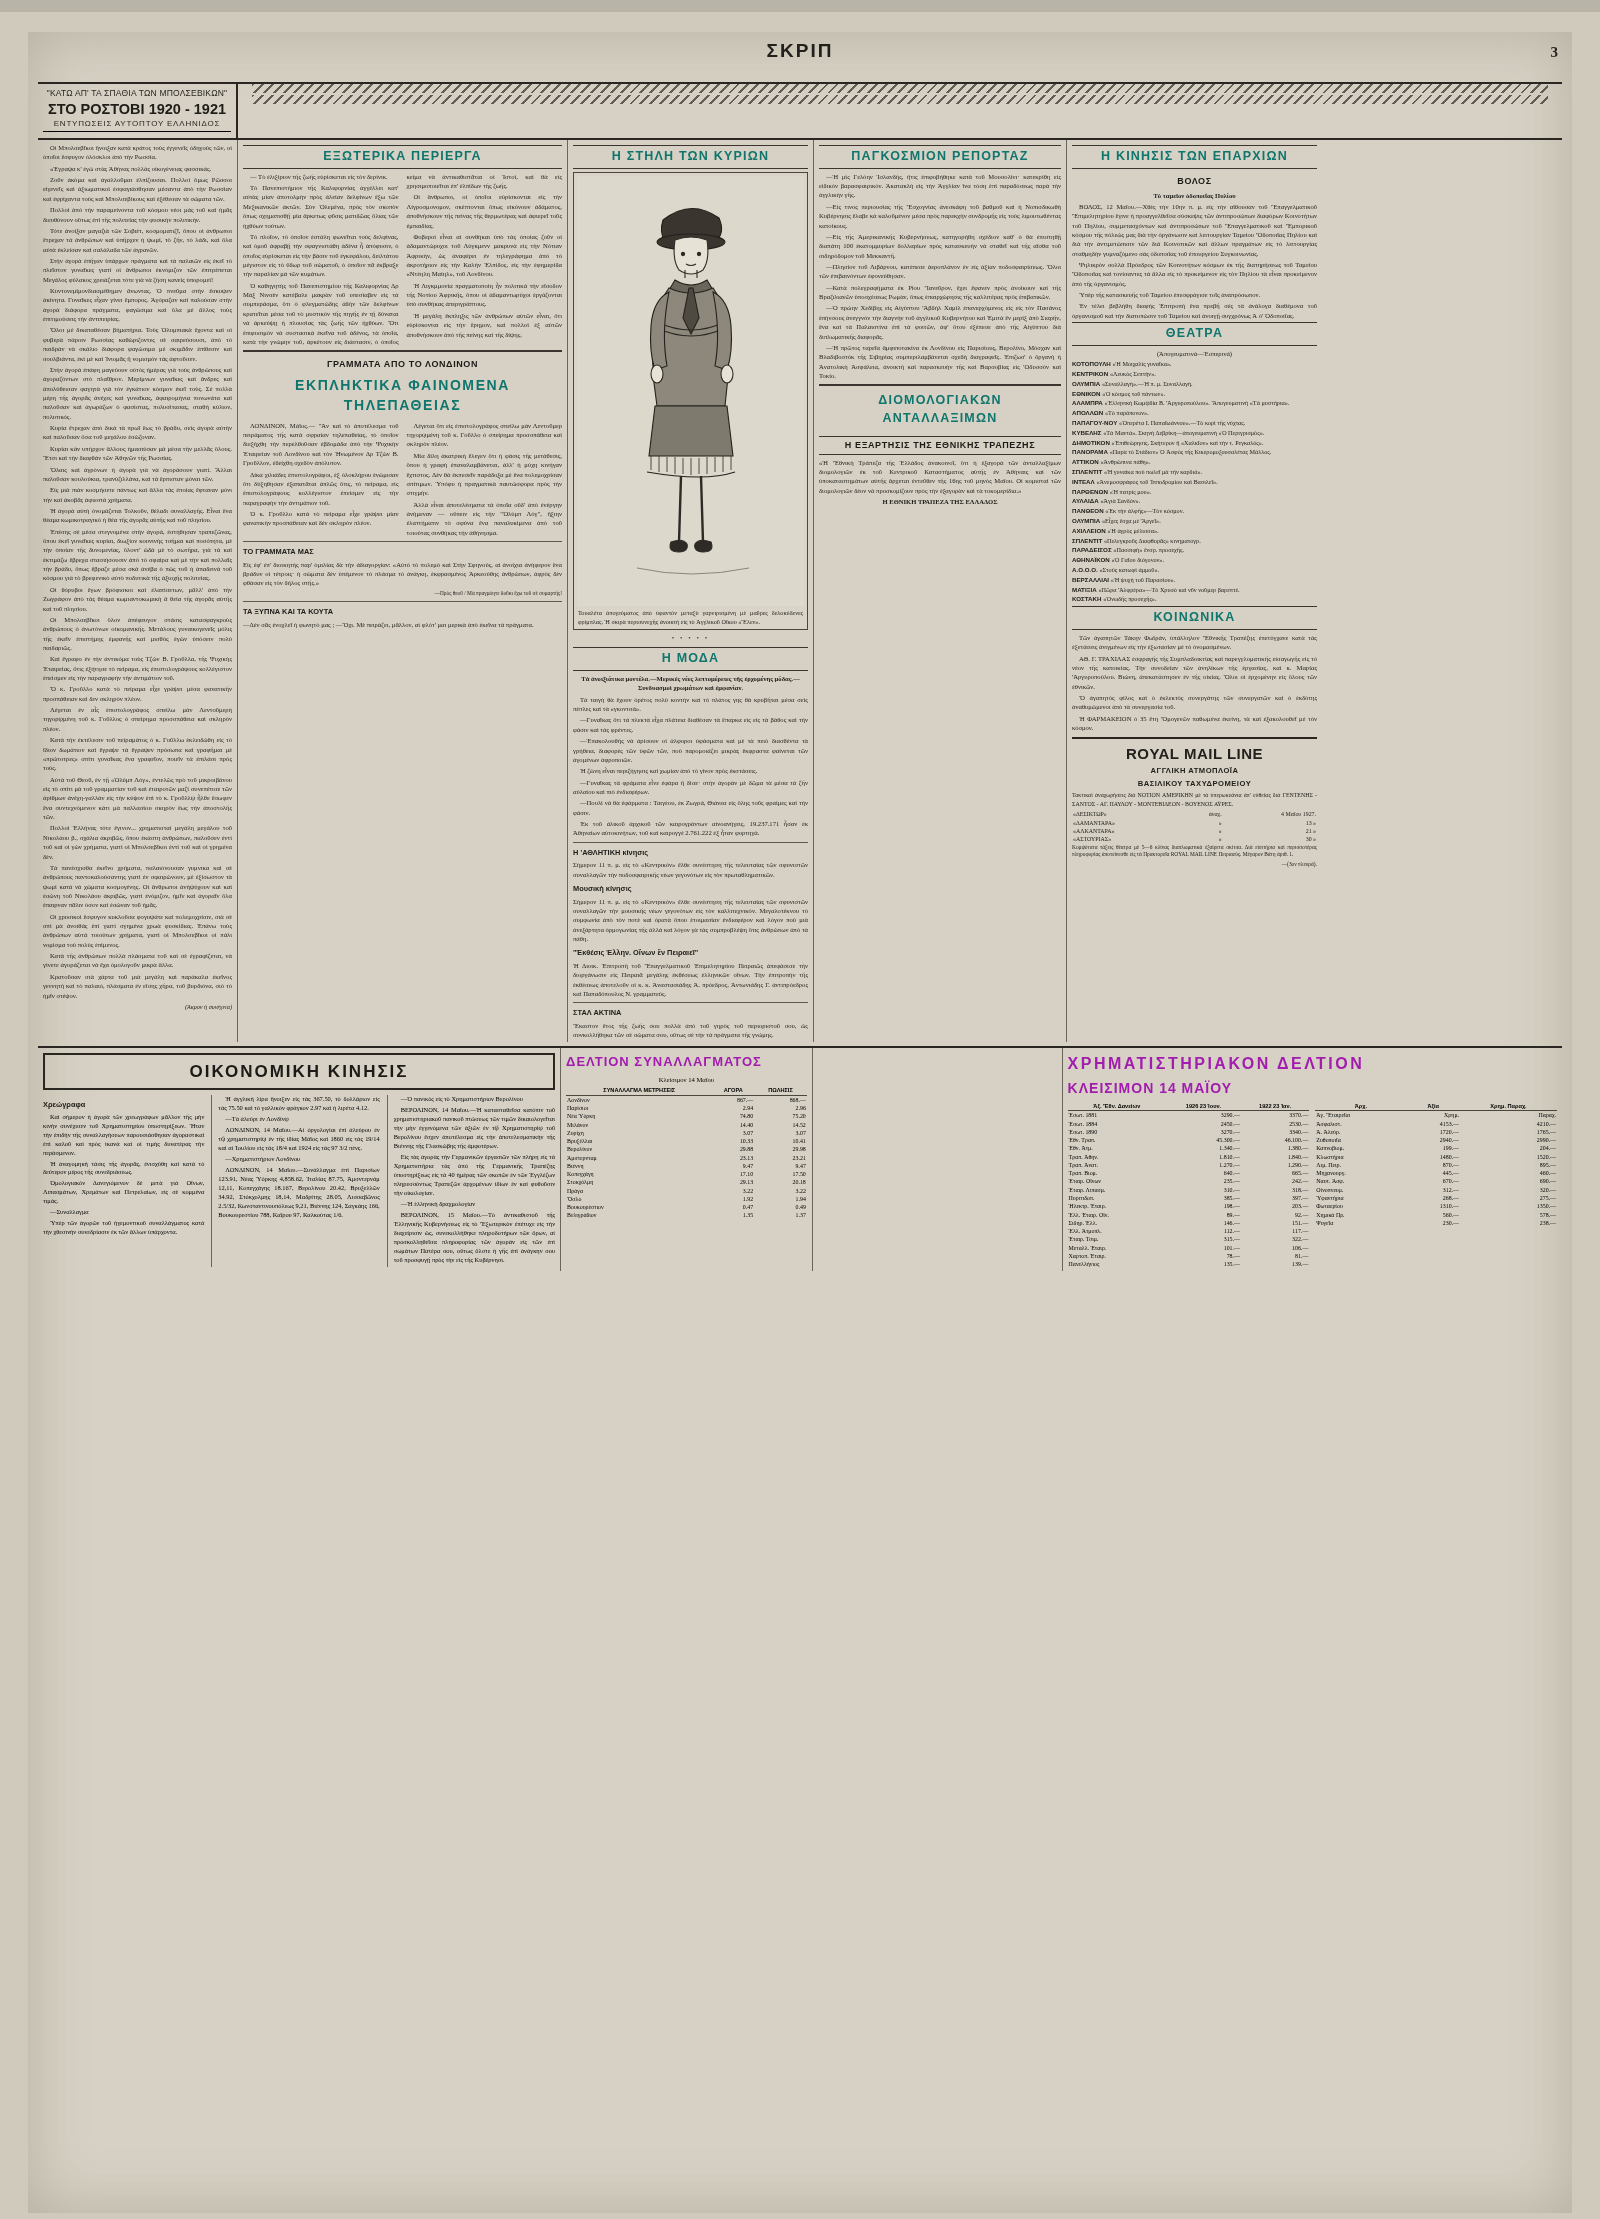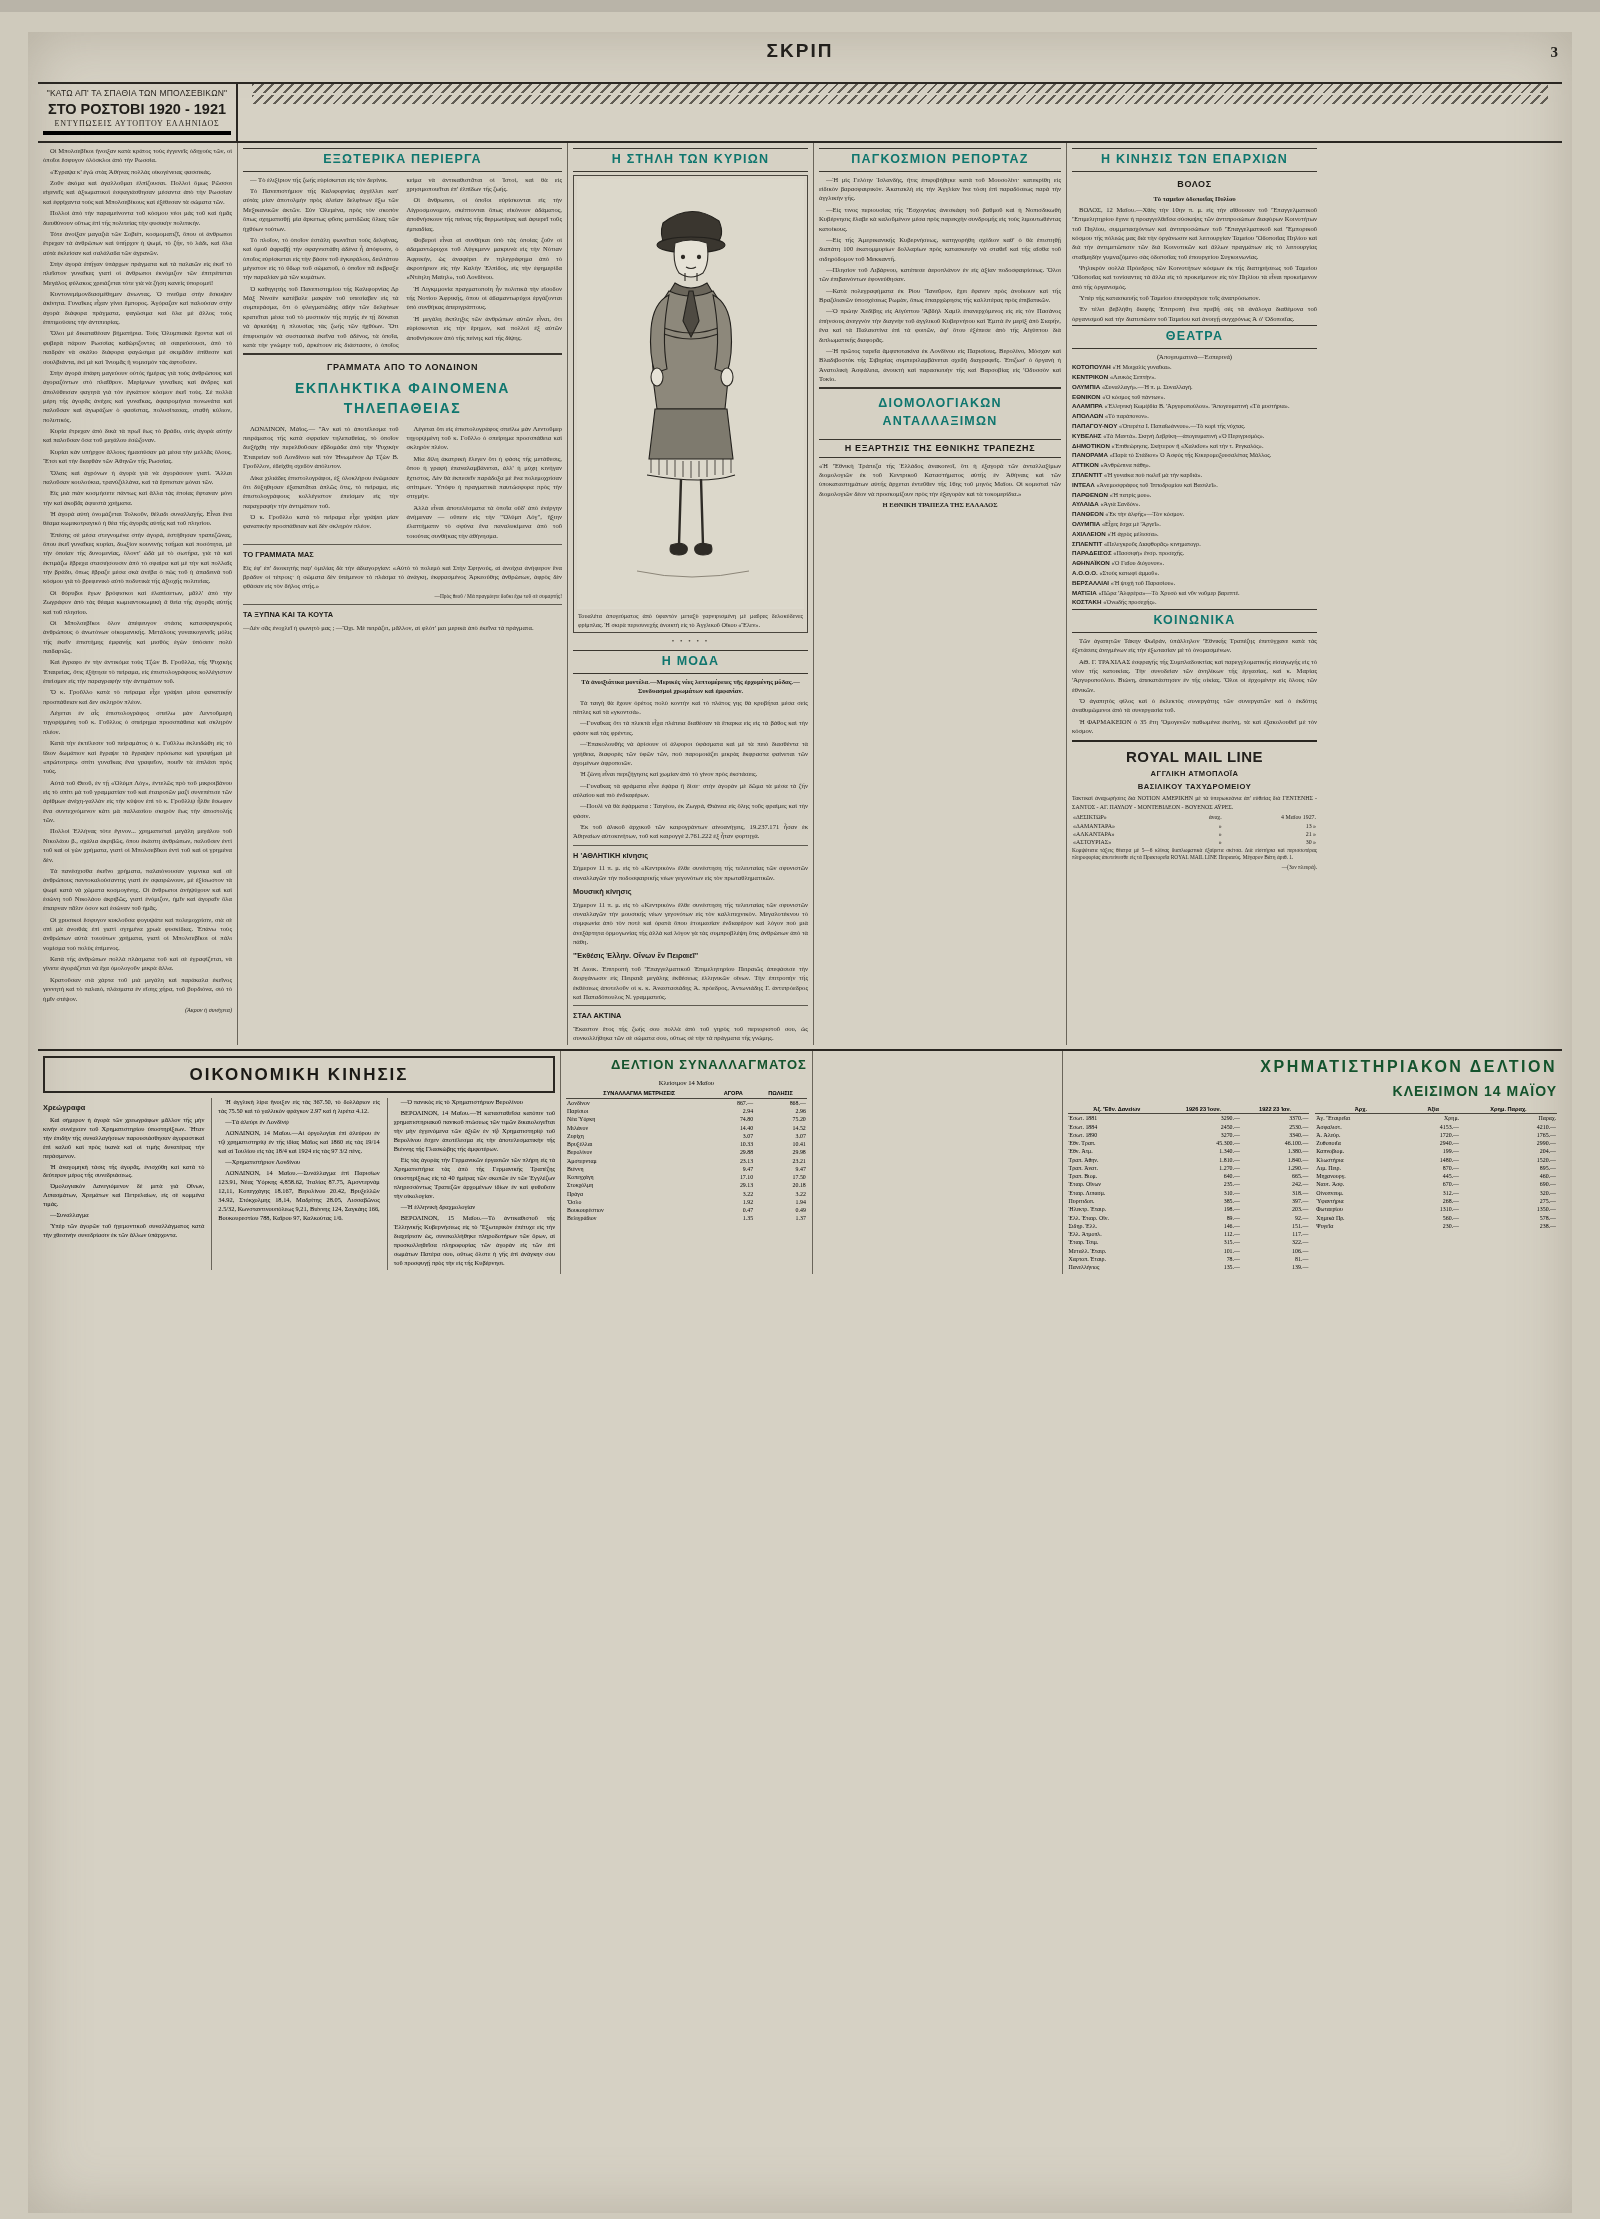--- a/index.html
+++ b/index.html
@@ -57,23 +57,23 @@
     font-family: "Liberation Sans", sans-serif;
     font-size: 8.5px; text-align: center; color: #2a2620;
     letter-spacing: .2px;
   }
   .promo .ln2 {
     font-family: "Liberation Sans", sans-serif;
     font-weight: bold; font-size: 14.5px; text-align: center;
     color: #1f1d19; margin: 3px 0 2px;
   }
   .promo .ln3 {
-    font-family: Liberation Serif, serif;
+    font-family: Liberation Sans, sans-serif;
     font-size: 8px; text-align: center; letter-spacing: .8px;
-    color: #2a2620; border-bottom: 4px solid #000000; padding-bottom: 3px;
+    color: #2a2620; border-bottom: 1px solid #000000; padding-bottom: 3px;
   }
   .bigtitle-wrap { flex: 1; position: relative; }
   .bigtitle {
     text-align: center;
     font-family: "Liberation Sans", sans-serif;
     font-weight: bold;
     font-size: 50px;
     letter-spacing: 9px;
     color: #1b1a16;
     padding: 4px 0 2px;
@@ -170,22 +170,22 @@
   .b3 { width: 253px; }
   .b4 { width: 506px; }
   .framehead {
     font-family: "Liberation Sans", sans-serif;
     font-weight: bold; font-size: 17px; text-align: center;
     letter-spacing: 2px; border: 2px solid #2a2722;
     padding: 5px 2px; margin: 2px 0 5px; color:#1b1a16;
   }
   .centhead {
     font-family: "Liberation Sans", sans-serif;
-    font-weight: bold; font-size: 13px; text-align:right;
-    letter-spacing: 1px; margin: 2px 0 4px; color:#14532d;
+    font-weight: bold; font-size: 13px; text-align:left;
+    letter-spacing: 1px; margin: 2px 0 4px; color:#a21caf;
   }
   .centhead.xl { font-size: 16px; letter-spacing: 2.5px; }
   .twocol { column-count: 2; column-gap: 8px; }
   
   table.fx { width: 100%; border-collapse: collapse; font-size: 5.9px; }
   table.fx th, table.fx td {
     padding: 0px 1px; text-align: right; white-space: nowrap;
   }
   table.fx th {
     font-family: "Liberation Sans", sans-serif; font-size: 5.6px;

